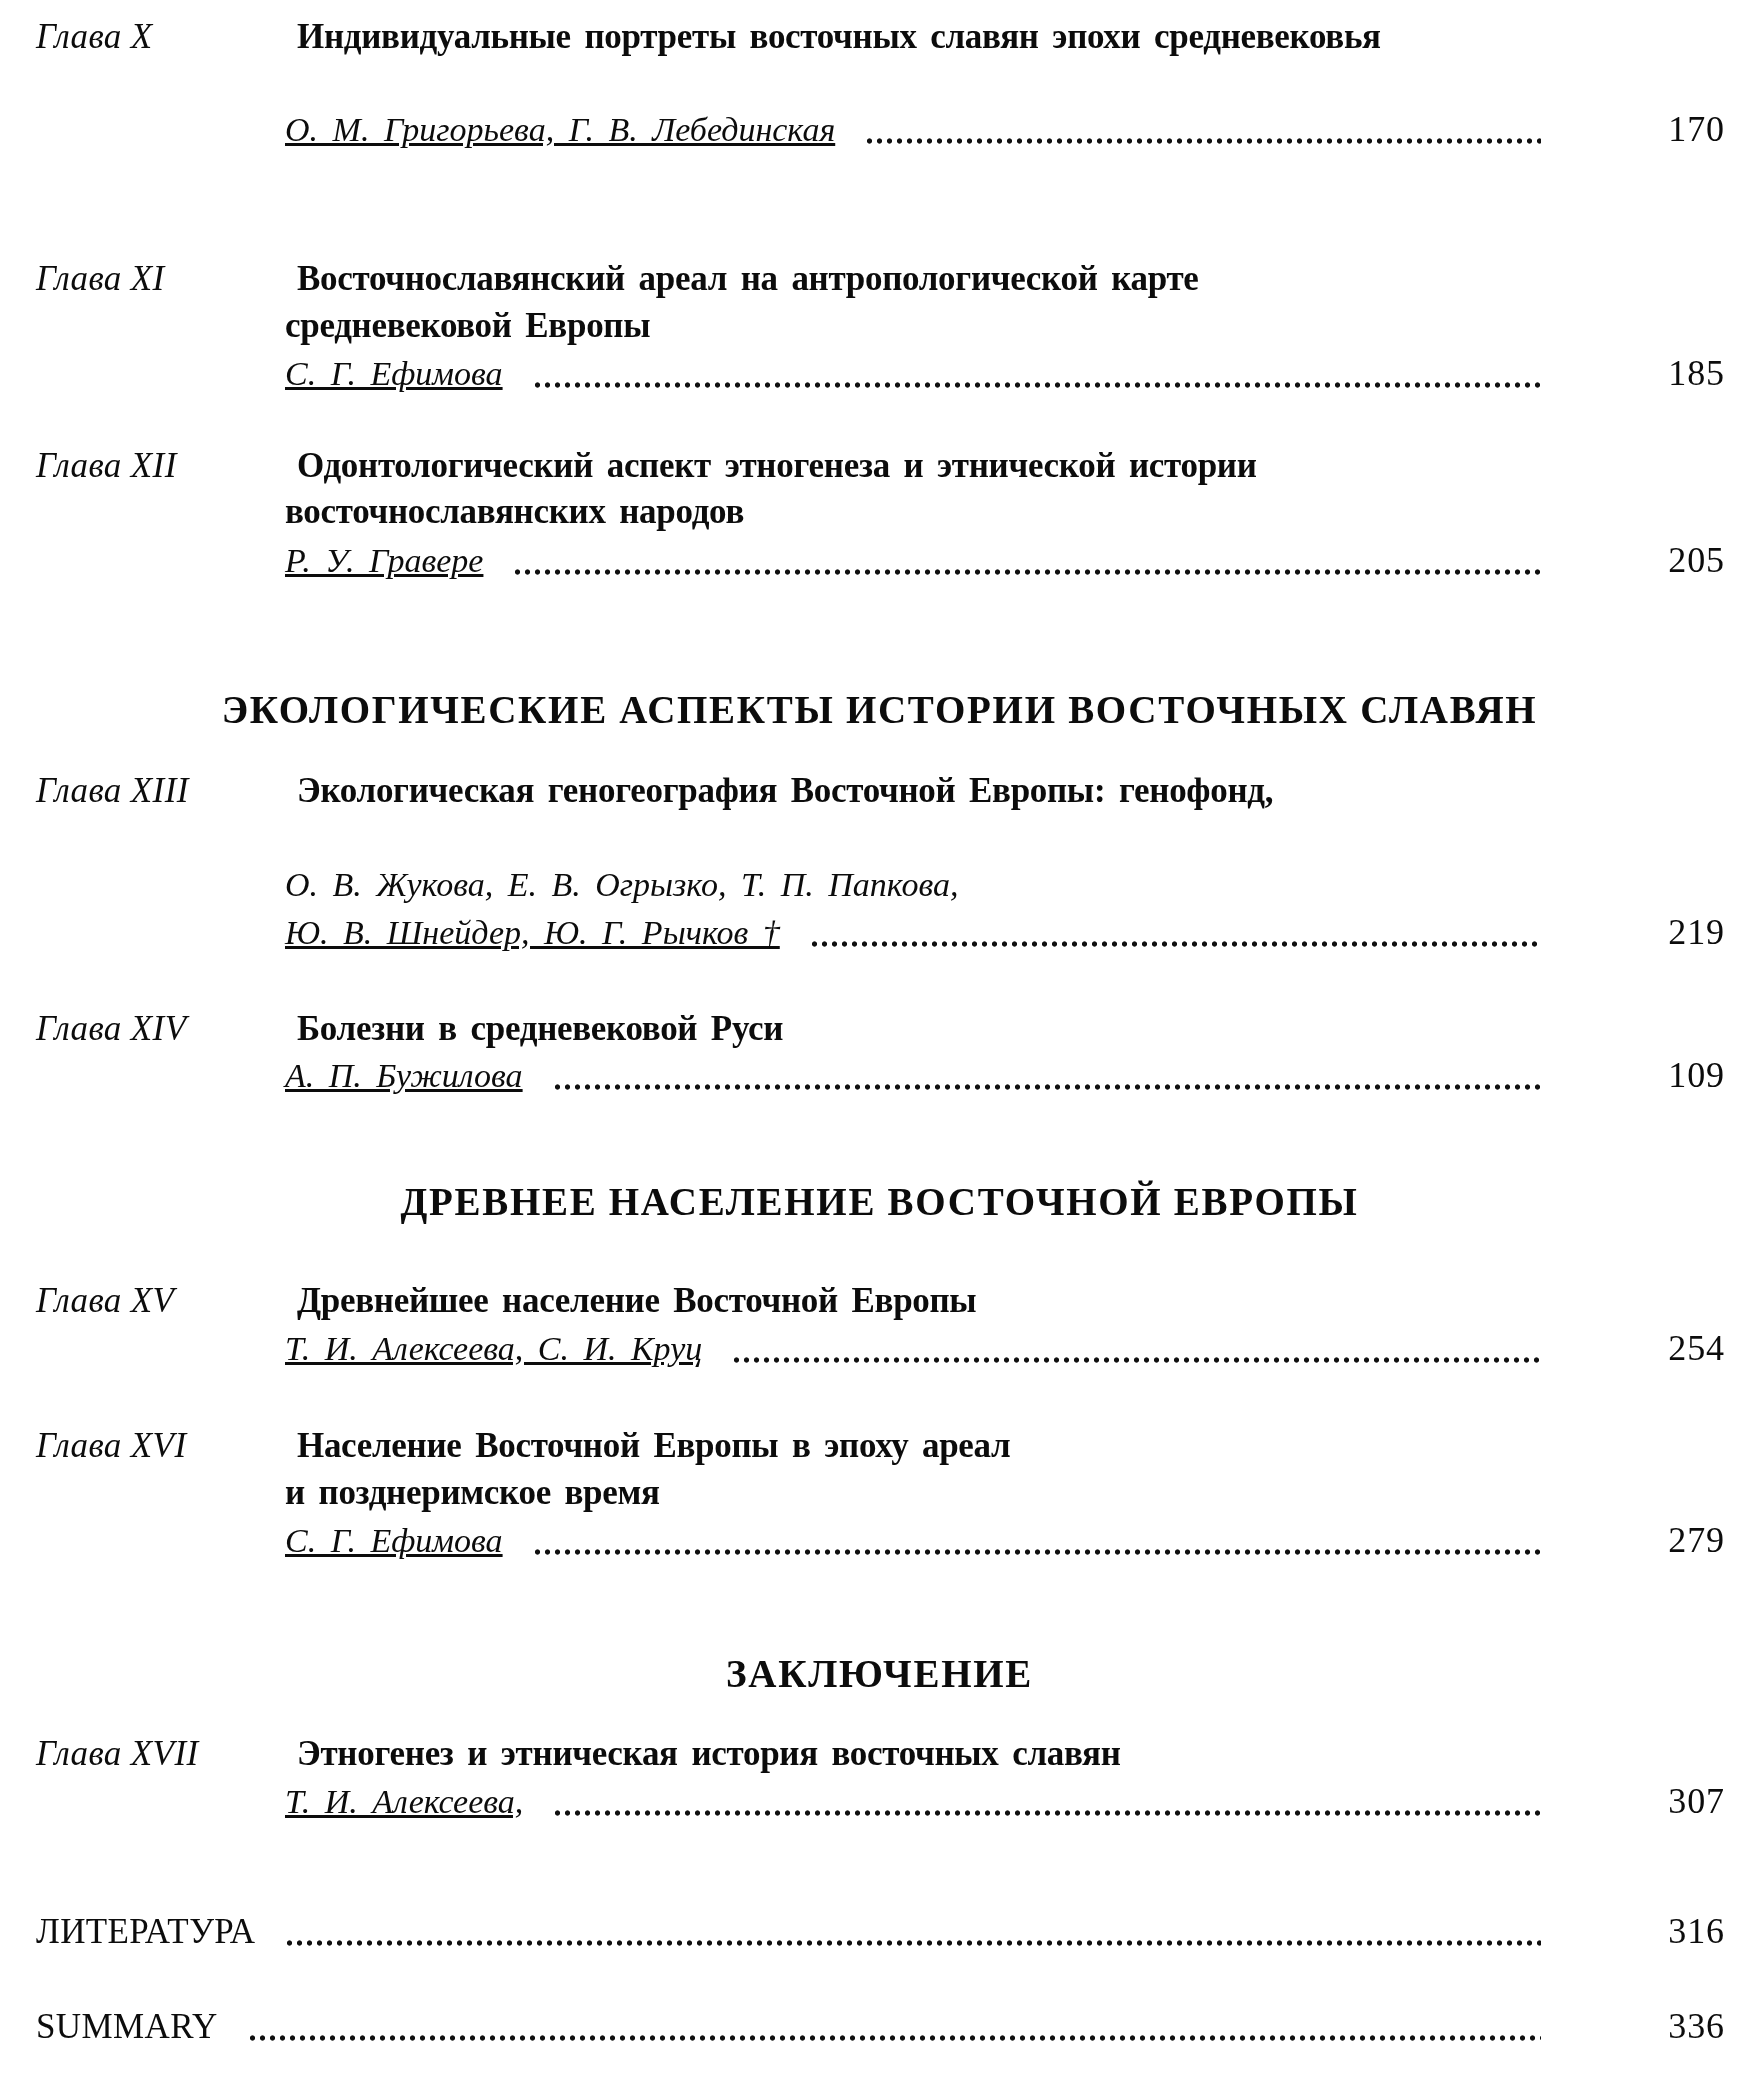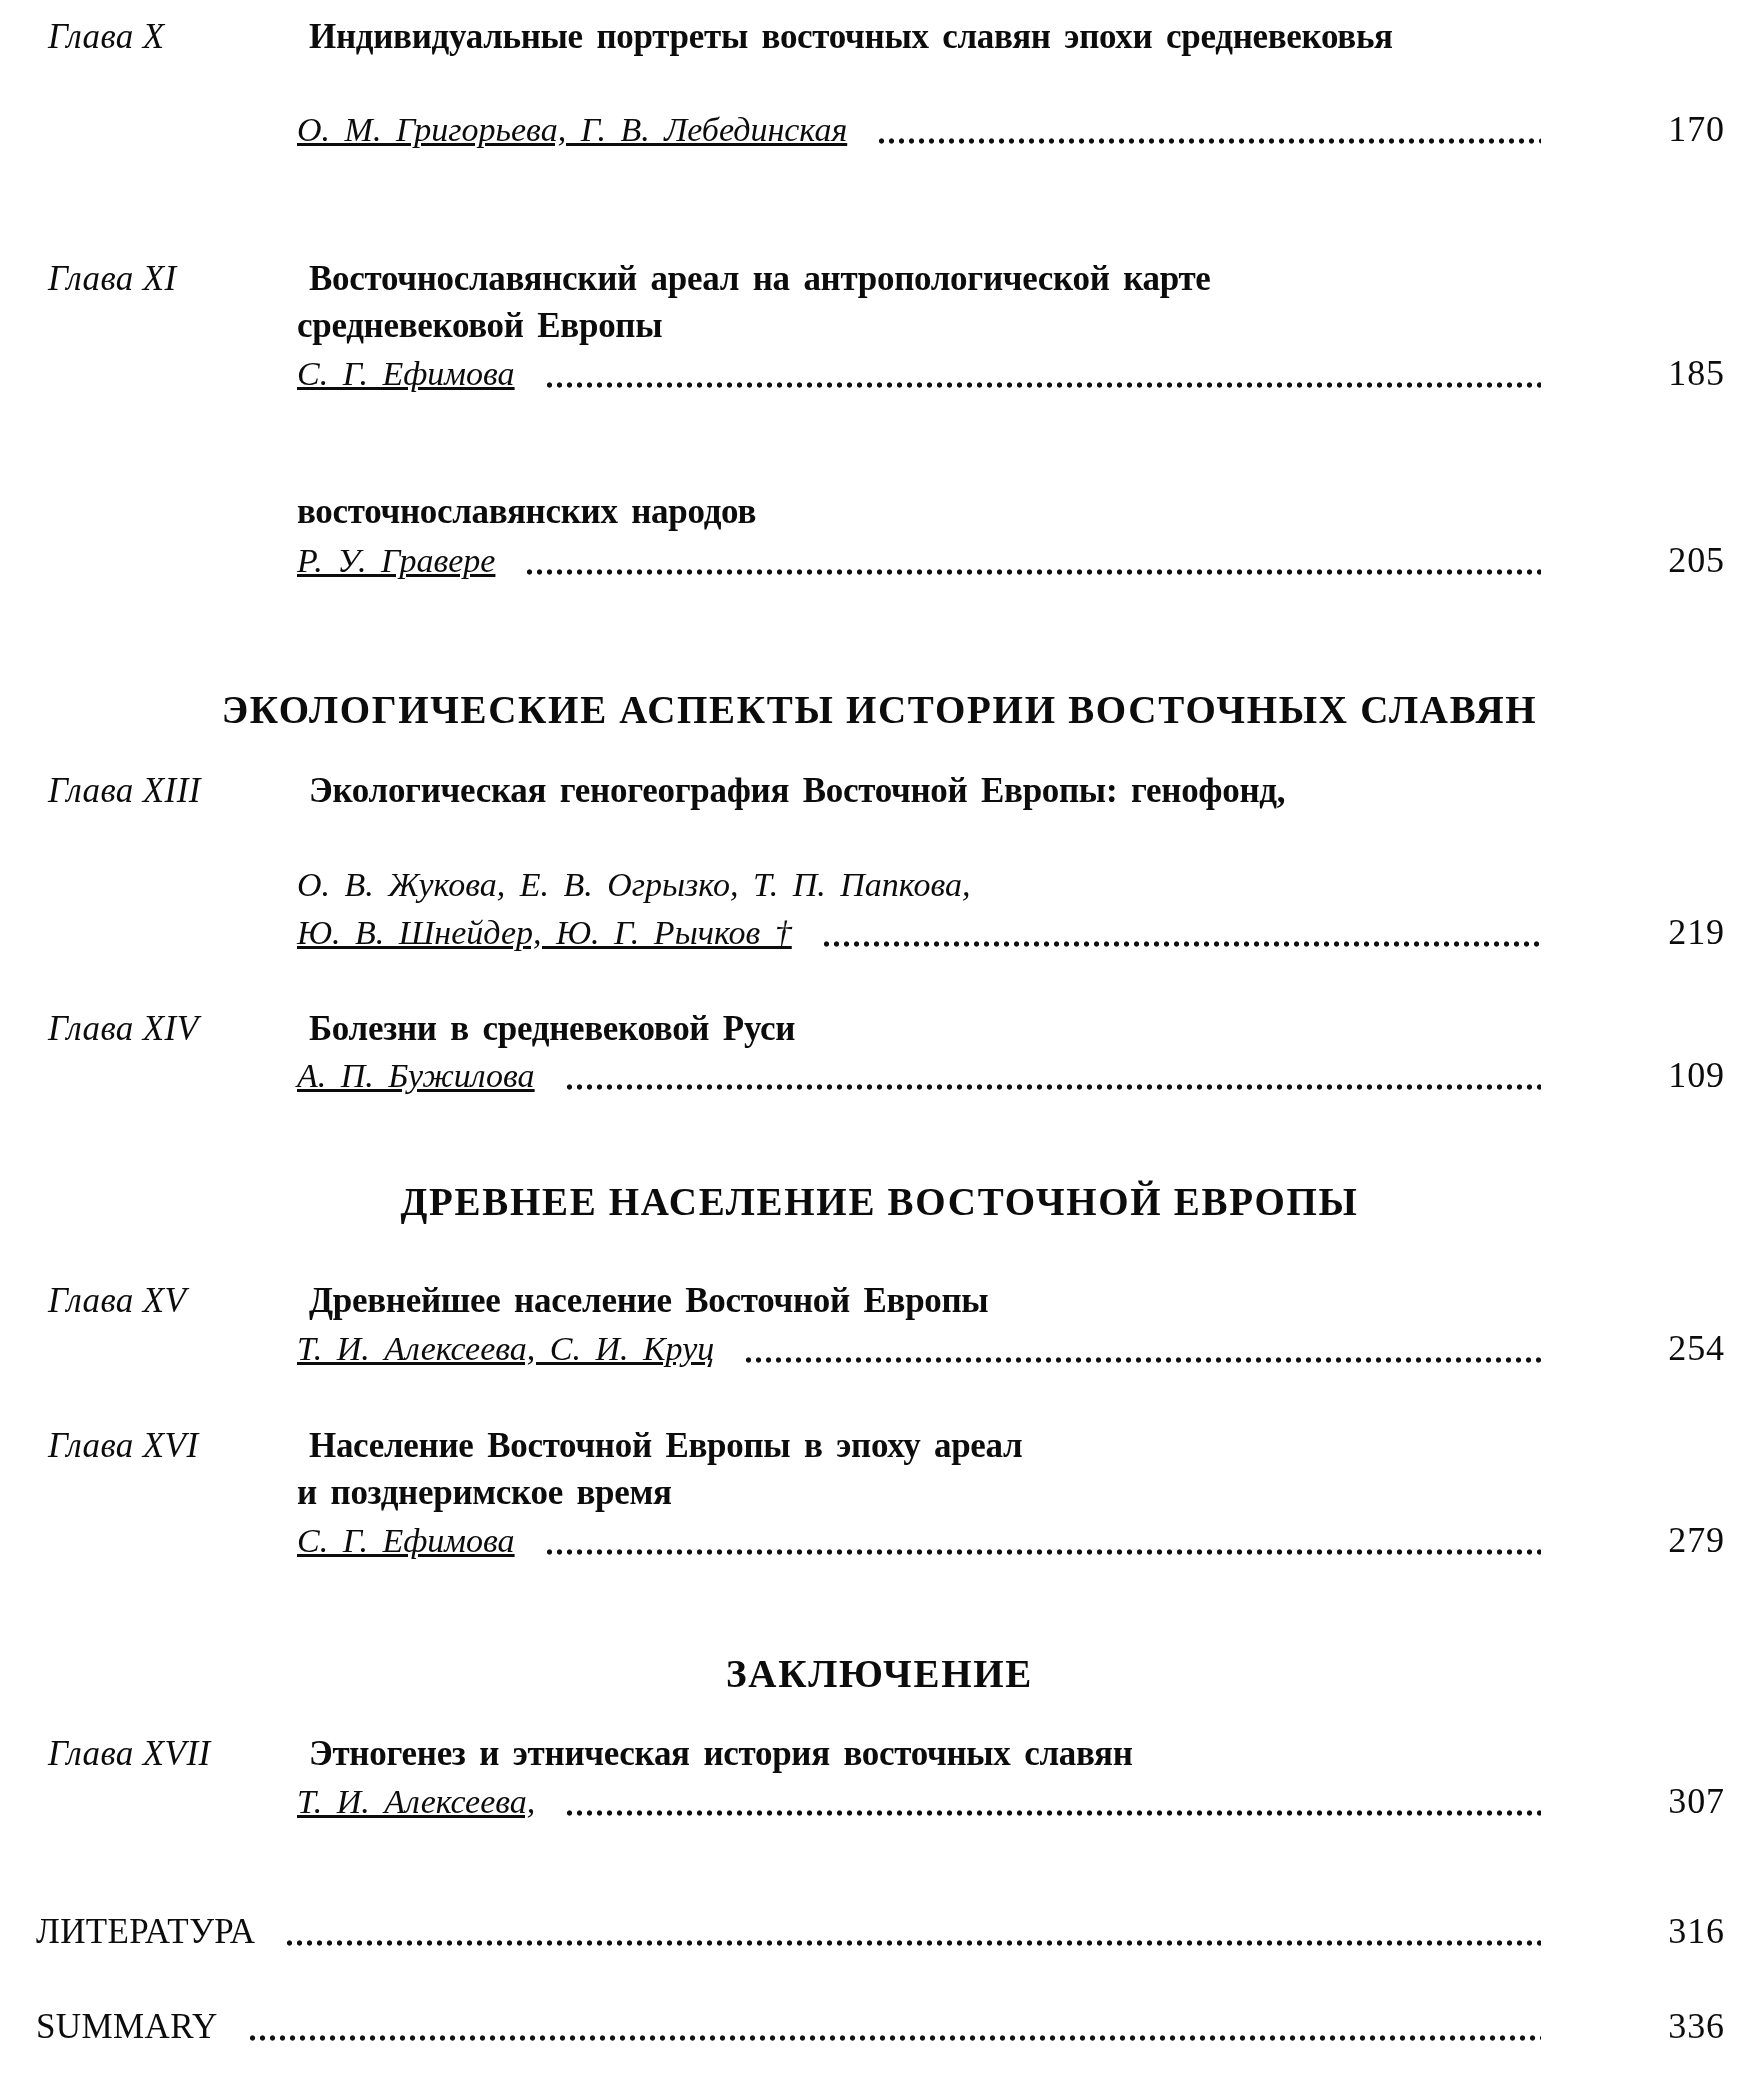--- a/index.html
+++ b/index.html
@@ -11,21 +11,21 @@
     position: relative;
     width: 1759px;
     height: 2087px;
     background: #ffffff;
     color: #0c0c0c;
     font-family: "Liberation Serif", "DejaVu Serif", serif;
     overflow: hidden;
   }
   .line {
     position: absolute;
-    left: 12px;
+    left: 0;
     right: 0;
     line-height: 45px;
     white-space: nowrap;
   }
   .col-chapter {
     position: absolute;
     left: 36px;
     top: 0;
     font-style: italic;
     font-size: 35px;
@@ -123,20 +123,24 @@
     <div class="col-body title">средневековой Европы</div>
   </div>
   <div class="line" style="top:351px">
     <div class="col-body dotrow">
       <span class="text authors">С. Г. Ефимова</span>
       <span class="leader"></span>
       <span class="pagenum">185</span>
     </div>
   </div>
 
+  <div class="line" style="top:443px">
+    <span class="col-chapter">Глава XII</span>
+    <div class="col-body indent title">Одонтологический аспект этногенеза и этнической истории</div>
+  </div>
   <div class="line" style="top:489px">
     <div class="col-body title">восточнославянских народов</div>
   </div>
   <div class="line" style="top:538px">
     <div class="col-body dotrow">
       <span class="text authors">Р. У. Гравере</span>
       <span class="leader"></span>
       <span class="pagenum">205</span>
     </div>
   </div>

